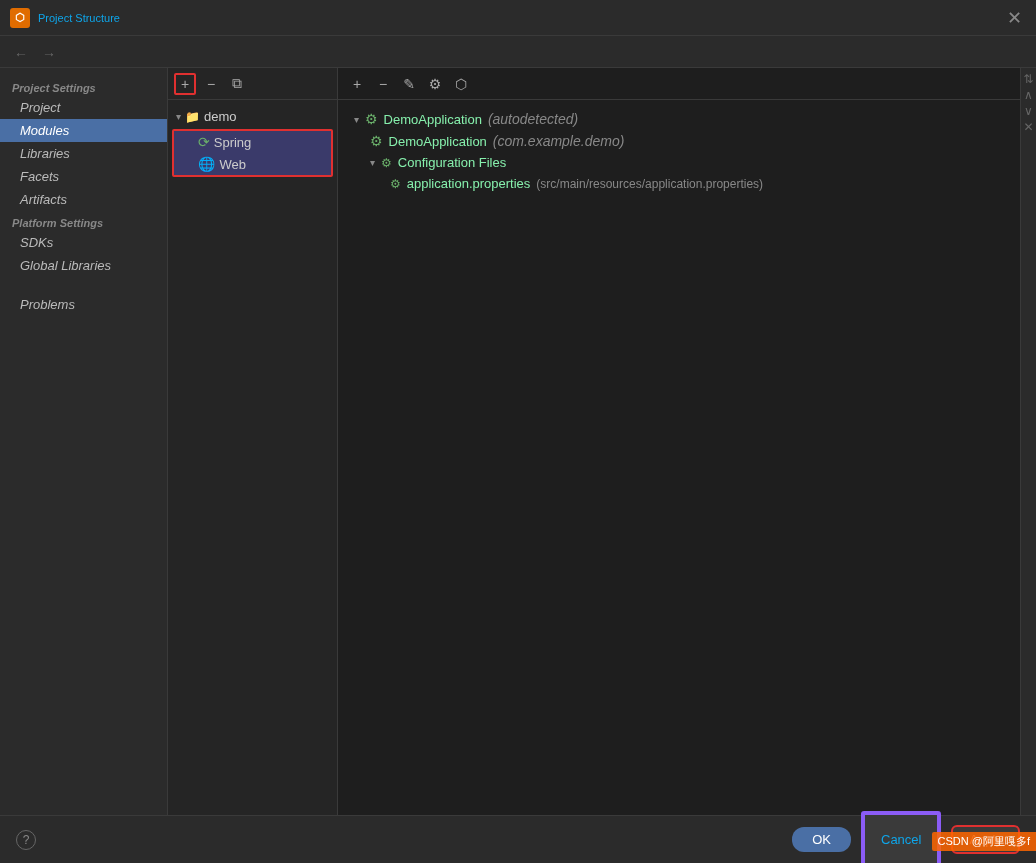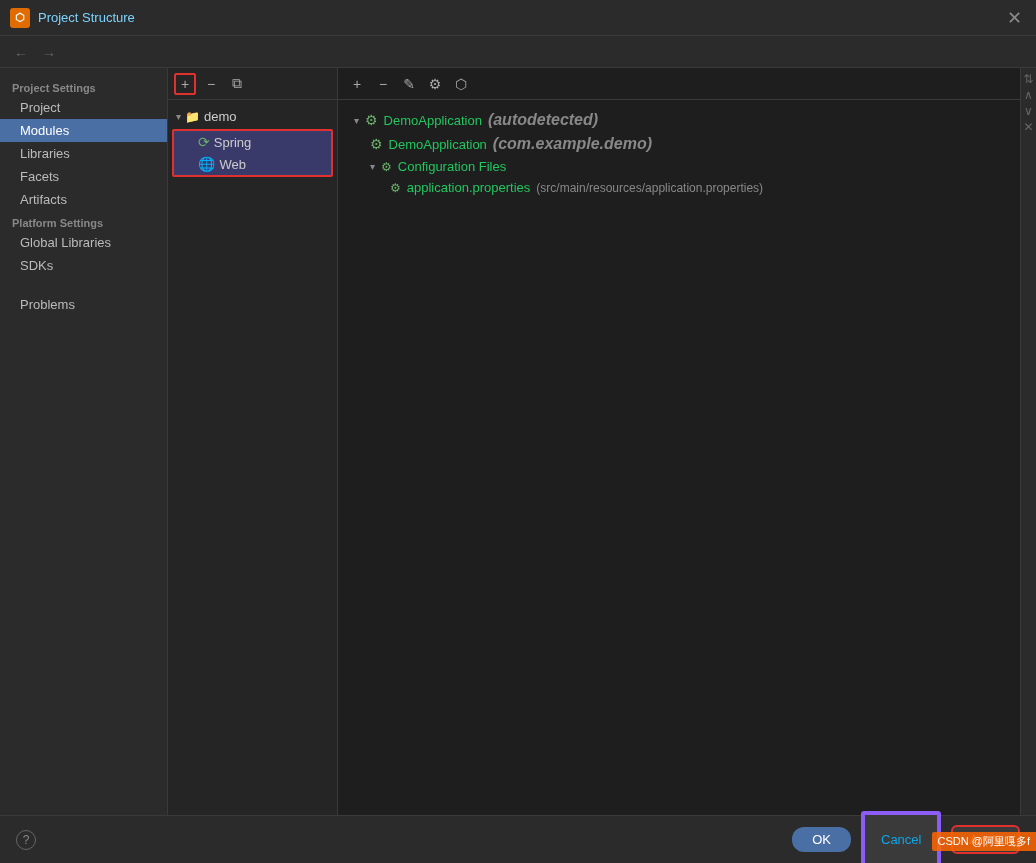--- a/index.html
+++ b/index.html
@@ -35,22 +35,22 @@
       background: #e06c00;
       border-radius: 3px;
       display: flex;
       align-items: center;
       justify-content: center;
       color: white;
       font-size: 11px;
       font-weight: bold;
     }
     .title-bar-title {
-      color: #7dd3fc;
-      font-size: 13px;
+      color: #0ea5e9;
+      font-size: 11px;
       text-align: right;
     }
     .title-bar-close {
       color: #888;
       font-size: 18px;
       cursor: pointer;
       padding: 0 4px;
     }
 
     
@@ -76,20 +76,21 @@
       height: calc(863px - 36px - 32px - 48px);
     }
 
     
     .sidebar {
       width: 168px;
       background: #2b2b2b;
       border-right: 1px solid #3a3a3a;
       padding: 8px 0;
       flex-shrink: 0;
+      font-style: italic;
     }
     .sidebar-section-label {
       color: #888;
       font-size: 11px;
       padding: 6px 12px 2px 12px;
       font-weight: bold;
     }
     .sidebar-item {
       padding: 4px 12px 4px 20px;
       cursor: pointer;
@@ -194,22 +195,22 @@
     }
     .content-tree-item {
       display: flex;
       align-items: center;
       padding: 3px 4px;
       color: #ccc;
       font-size: 13px;
       gap: 6px;
       cursor: pointer;
     }
-    .content-tree-item .item-name { color: #22c55e; }
-    .content-tree-item .item-meta { color: #888; font-style: italic; font-size: 16px; font-weight: bold; }
+    .content-tree-item .item-name { color: #86efac; }
+    .content-tree-item .item-meta { color: #888; font-style: italic; font-size: 14px; }
     .content-tree-item .item-path { color: #888; font-size: 12px; }
 
     .indent-1 { padding-left: 20px; }
     .indent-2 { padding-left: 40px; }
 
     .spring-icon { color: #6aaf6a; font-size: 14px; }
     .web-icon { color: #4a9fd4; font-size: 14px; }
     .app-icon { color: #6aaf6a; font-size: 14px; }
     .config-icon { color: #6aaf6a; font-size: 12px; }
     .props-icon { color: #6aaf6a; font-size: 12px; }
@@ -346,24 +347,24 @@
     </div>
     <div class="sidebar-item">
       <span>Facets</span>
     </div>
     <div class="sidebar-item">
       <span>Artifacts</span>
     </div>
 
     <div class="sidebar-section-label">Platform Settings</div>
     <div class="sidebar-item">
+      <span>SDKs</span>
+    </div>
+    <div class="sidebar-item">
       <span>Global Libraries</span>
-    </div>
-    <div class="sidebar-item">
-      <span>SDKs</span>
     </div>
 
     <div class="sidebar-item" style="margin-top:16px;">
       <span>Problems</span>
     </div>
   </div>
 
   <div class="module-panel">
     <div class="module-toolbar">
       <div class="toolbar-btn">+</div>

